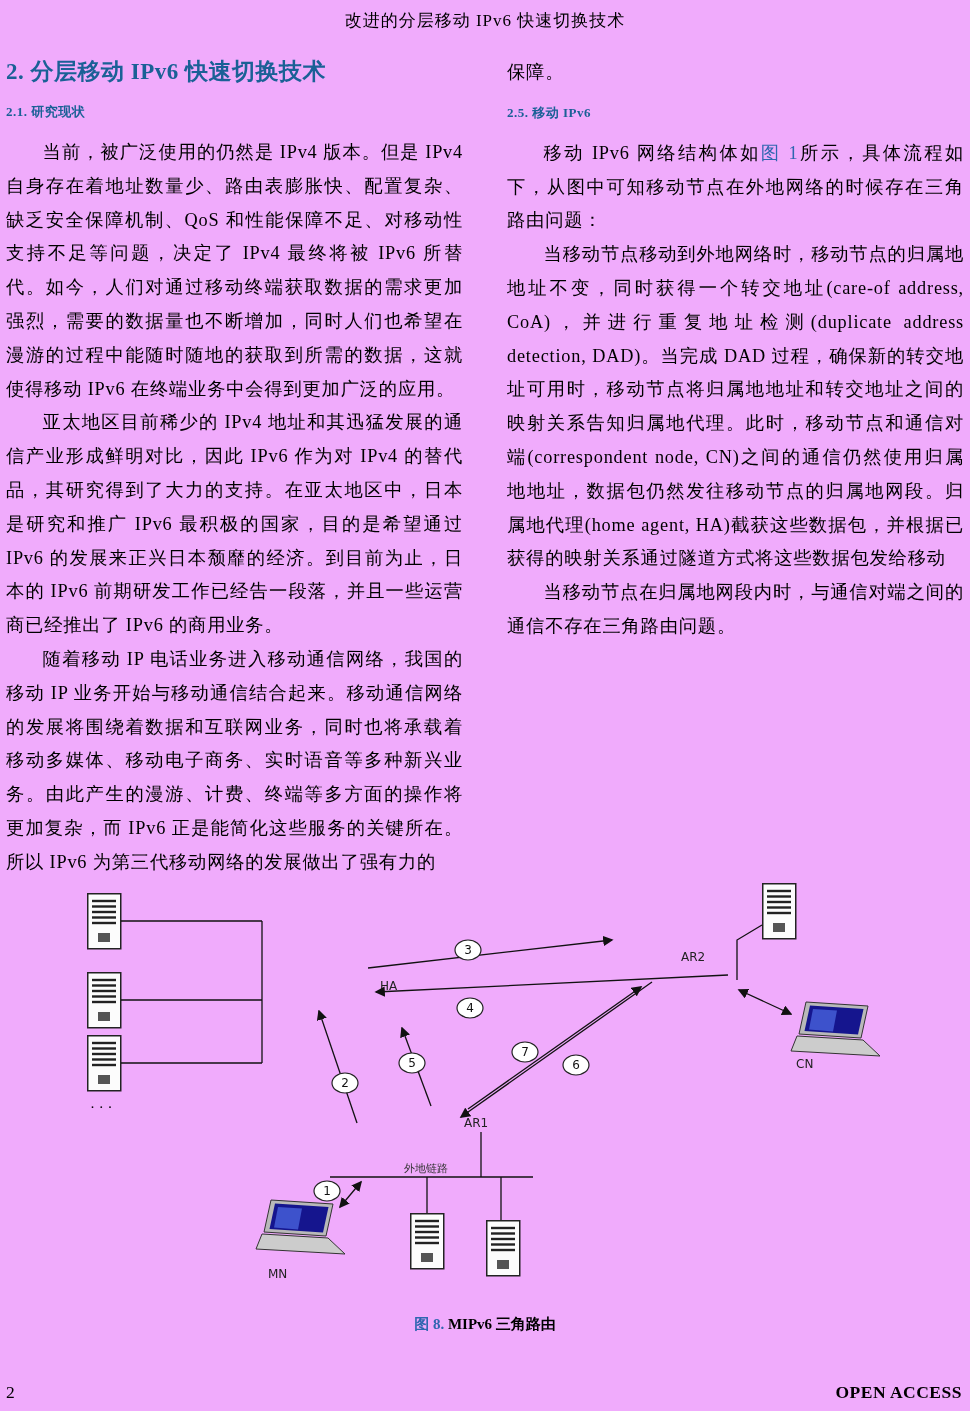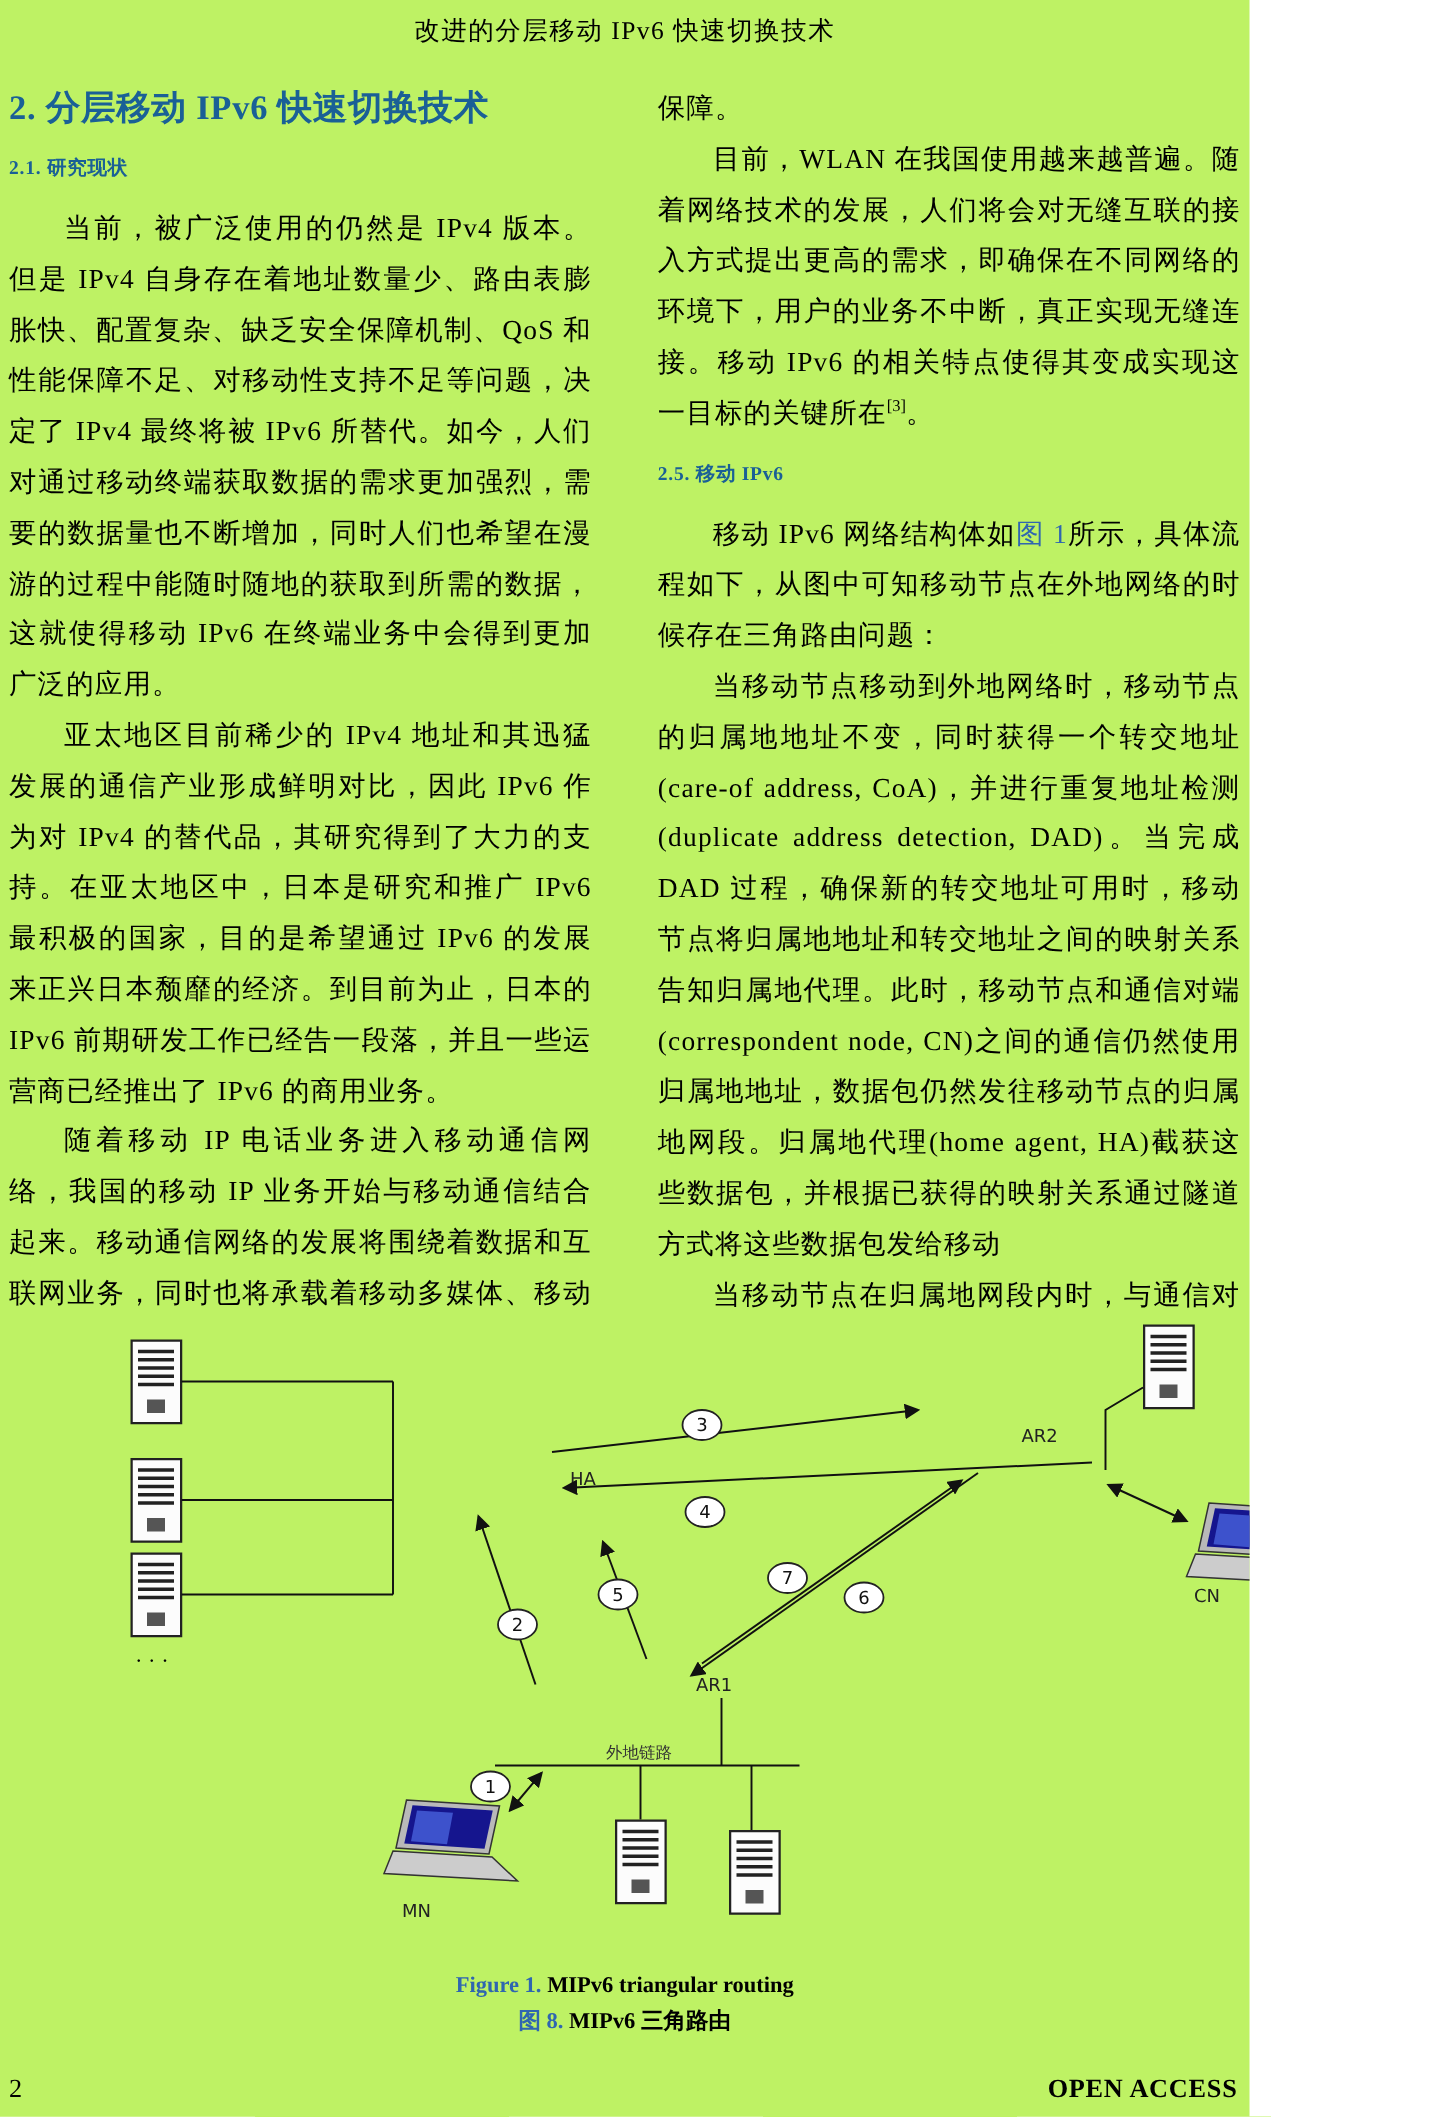--- a/index.html
+++ b/index.html
@@ -1,21 +1,21 @@
 <!DOCTYPE html>
 <html style="--heading_blue: #1a6096; --link_blue: #2f66b0; --caption_blue: #2f66b0;"><head>
 <meta charset="utf-8">
 <style>
   * { box-sizing: border-box; }
   html, body { margin: 0; padding: 0; }
   body {
     width: 970px; height: 1411px; background: #ffffff; color: #000;
     font-family: "Liberation Serif", "DejaVu Serif", serif;
   }
-  .page { position: relative; width: 833px; height: 1411px; overflow: hidden; background: #bef264; }
+  .page { position: relative; width: 970px; height: 1411px; overflow: hidden; background: #f0abfc; }
 
   .header-title {
     text-align: center; font-size: 17px; padding-top: 9px; letter-spacing: 1px;
   }
 
   .columns {
     display: flex; gap: 44px; padding: 24px 6px 0 6px;
     height: 848px; overflow: hidden;
   }
   .col { flex: 1 1 0; min-width: 0; }
@@ -66,21 +66,20 @@
     <div class="col">
       <h2 class="sec">2. 分层移动 IPv6 快速切换技术</h2>
       <h3 class="subsec">2.1. 研究现状</h3>
       <p class="body indent">当前，被广泛使用的仍然是 IPv4 版本。但是 IPv4 自身存在着地址数量少、路由表膨胀快、配置复杂、缺乏安全保障机制、QoS 和性能保障不足、对移动性支持不足等问题，决定了 IPv4 最终将被 IPv6 所替代。如今，人们对通过移动终端获取数据的需求更加强烈，需要的数据量也不断增加，同时人们也希望在漫游的过程中能随时随地的获取到所需的数据，这就使得移动 IPv6 在终端业务中会得到更加广泛的应用。</p>
       <p class="body indent">亚太地区目前稀少的 IPv4 地址和其迅猛发展的通信产业形成鲜明对比，因此 IPv6 作为对 IPv4 的替代品，其研究得到了大力的支持。在亚太地区中，日本是研究和推广 IPv6 最积极的国家，目的是希望通过 IPv6 的发展来正兴日本颓靡的经济。到目前为止，日本的 IPv6 前期研发工作已经告一段落，并且一些运营商已经推出了 IPv6 的商用业务。</p>
       <p class="body indent">随着移动 IP 电话业务进入移动通信网络，我国的移动 IP 业务开始与移动通信结合起来。移动通信网络的发展将围绕着数据和互联网业务，同时也将承载着移动多媒体、移动电子商务、实时语音等多种新兴业务。由此产生的漫游、计费、终端等多方面的操作将更加复杂，而 IPv6 正是能简化这些服务的关键所在。所以 IPv6 为第三代移动网络的发展做出了强有力的</p>
     </div>
 
     <div class="col">
       <p class="body">保障。</p>
-      <p class="body indent"><span>目前，WLAN 在我国使用越来越普遍。随着网络技术的发展，人们将会对无缝互联的接入方式提出更高的需求，即确保在不同网络的环境下，用户的业务不中断，真正实现无缝连接。移动 IPv6 的相关特点使得其变成实现这一目标的关键所在</span><sup class="ref">[3]</sup><span>。</span></p>
       <h3 class="subsec">2.5. 移动 IPv6</h3>
       <p class="body indent"><span>移动 IPv6 网络结构体如</span><span class="fig-link">图 1</span><span>所示，具体流程如下，从图中可知移动节点在外地网络的时候存在三角路由问题：</span></p>
       <p class="body indent">当移动节点移动到外地网络时，移动节点的归属地地址不变，同时获得一个转交地址(care-of address, CoA)，并进行重复地址检测(duplicate address detection, DAD)。当完成 DAD 过程，确保新的转交地址可用时，移动节点将归属地地址和转交地址之间的映射关系告知归属地代理。此时，移动节点和通信对端(correspondent node, CN)之间的通信仍然使用归属地地址，数据包仍然发往移动节点的归属地网段。归属地代理(home agent, HA)截获这些数据包，并根据已获得的映射关系通过隧道方式将这些数据包发给移动</p>
       <p class="body indent">当移动节点在归属地网段内时，与通信对端之间的通信不存在三角路由问题。</p>
     </div>
 
   </div>
 
   <div class="figure-wrap">
     <svg width="970" height="420" viewBox="0 0 970 420">
@@ -177,21 +176,20 @@
 
       <use href="#server" x="410" y="333"></use>
       <use href="#server" x="486" y="340"></use>
 
       <use href="#laptop" x="255" y="320"></use>
       <text x="268" y="398" class="lbl">MN</text>
     </svg>
   </div>
 
   <div class="figure-caption">
-    <div><span class="cap-label">Figure 1.</span><span> MIPv6 triangular routing</span></div>
     <div><span class="cap-label">图 8.</span><span> MIPv6 三角路由</span></div>
   </div>
 
   <div class="footer">
     <span>2</span>
     <span class="oa">OPEN ACCESS</span>
   </div>
 
 </div>
 

